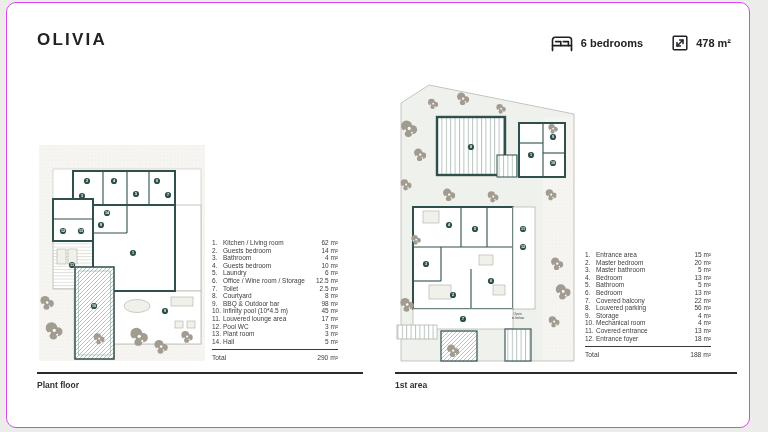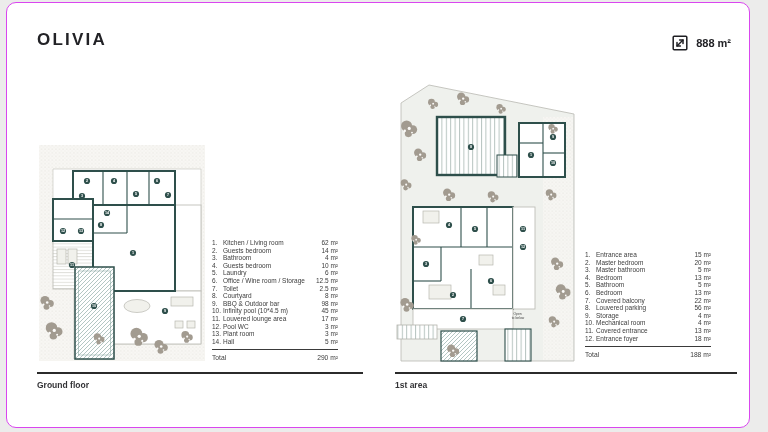--- a/index.html
+++ b/index.html
@@ -89,29 +89,40 @@
     </symbol>
   </defs>
 </svg>
 
 <div class="card">
 
   <div class="title">OLIVIA</div>
 
   <div class="badges">
     <div class="badge">
+      <svg width="24" height="18" viewBox="0 0 24 18">
+        <g fill="none" stroke="#1f1f23" stroke-width="1.6" stroke-linecap="round" stroke-linejoin="round">
+          <path d="M2.5,15 V6 Q2.5,3.2 5.3,3.2 H18.7 Q21.5,3.2 21.5,6 V15"></path>
+          <path d="M2.5,11.6 H21.5"></path>
+          <path d="M5.6,7.6 h5.2 v4 M13.2,7.6 h5.2 v4"></path>
+          <path d="M2.5,15 v1.6 M21.5,15 v1.6"></path>
+        </g>
+      </svg>
+      <span>6 bedrooms</span>
+    </div>
+    <div class="badge">
       <svg width="18" height="18" viewBox="0 0 18 18">
         <g fill="none" stroke="#1f1f23" stroke-width="1.5" stroke-linecap="round" stroke-linejoin="round">
           <rect x="2.2" y="2.2" width="13.6" height="13.6" rx="1"></rect>
           <path d="M6,12 L12,6"></path>
           <path d="M8.6,6 H12 V9.4"></path>
           <path d="M9.4,12 H6 V8.6"></path>
         </g>
       </svg>
-      <span>888 m²</span>
+      <span>478 m²</span>
     </div>
   </div>
 
   <svg class="plan plan-ground" width="170" height="226" viewBox="0 0 170 226">
     <rect x="2" y="4" width="166" height="216" fill="url(#stipple)"></rect>
 
     <path d="M16,28 H164 V203 H77 V218 H37 V104 H16 Z" fill="#ffffff" stroke="#c9c9c2" stroke-width="0.7"></path>
 
     <rect class="openline" x="138" y="64" width="26" height="86"></rect>
     <rect class="openline" x="77" y="150" width="87" height="53"></rect>
@@ -423,17 +434,17 @@
           <span class="larea">18 m²</span>
         </div>
       </div>
     <div class="ltotal">
       <span>Total</span>
       <span>188 m²</span>
     </div>
   </div>
 
   <div class="fdiv fdiv-l"></div>
-  <div class="flabel flabel-l">Ground floor</div>
+  <div class="flabel flabel-l">Plant floor</div>
   <div class="fdiv fdiv-r"></div>
   <div class="flabel flabel-r">1st area</div>
 
 </div>
 
 </body></html>

